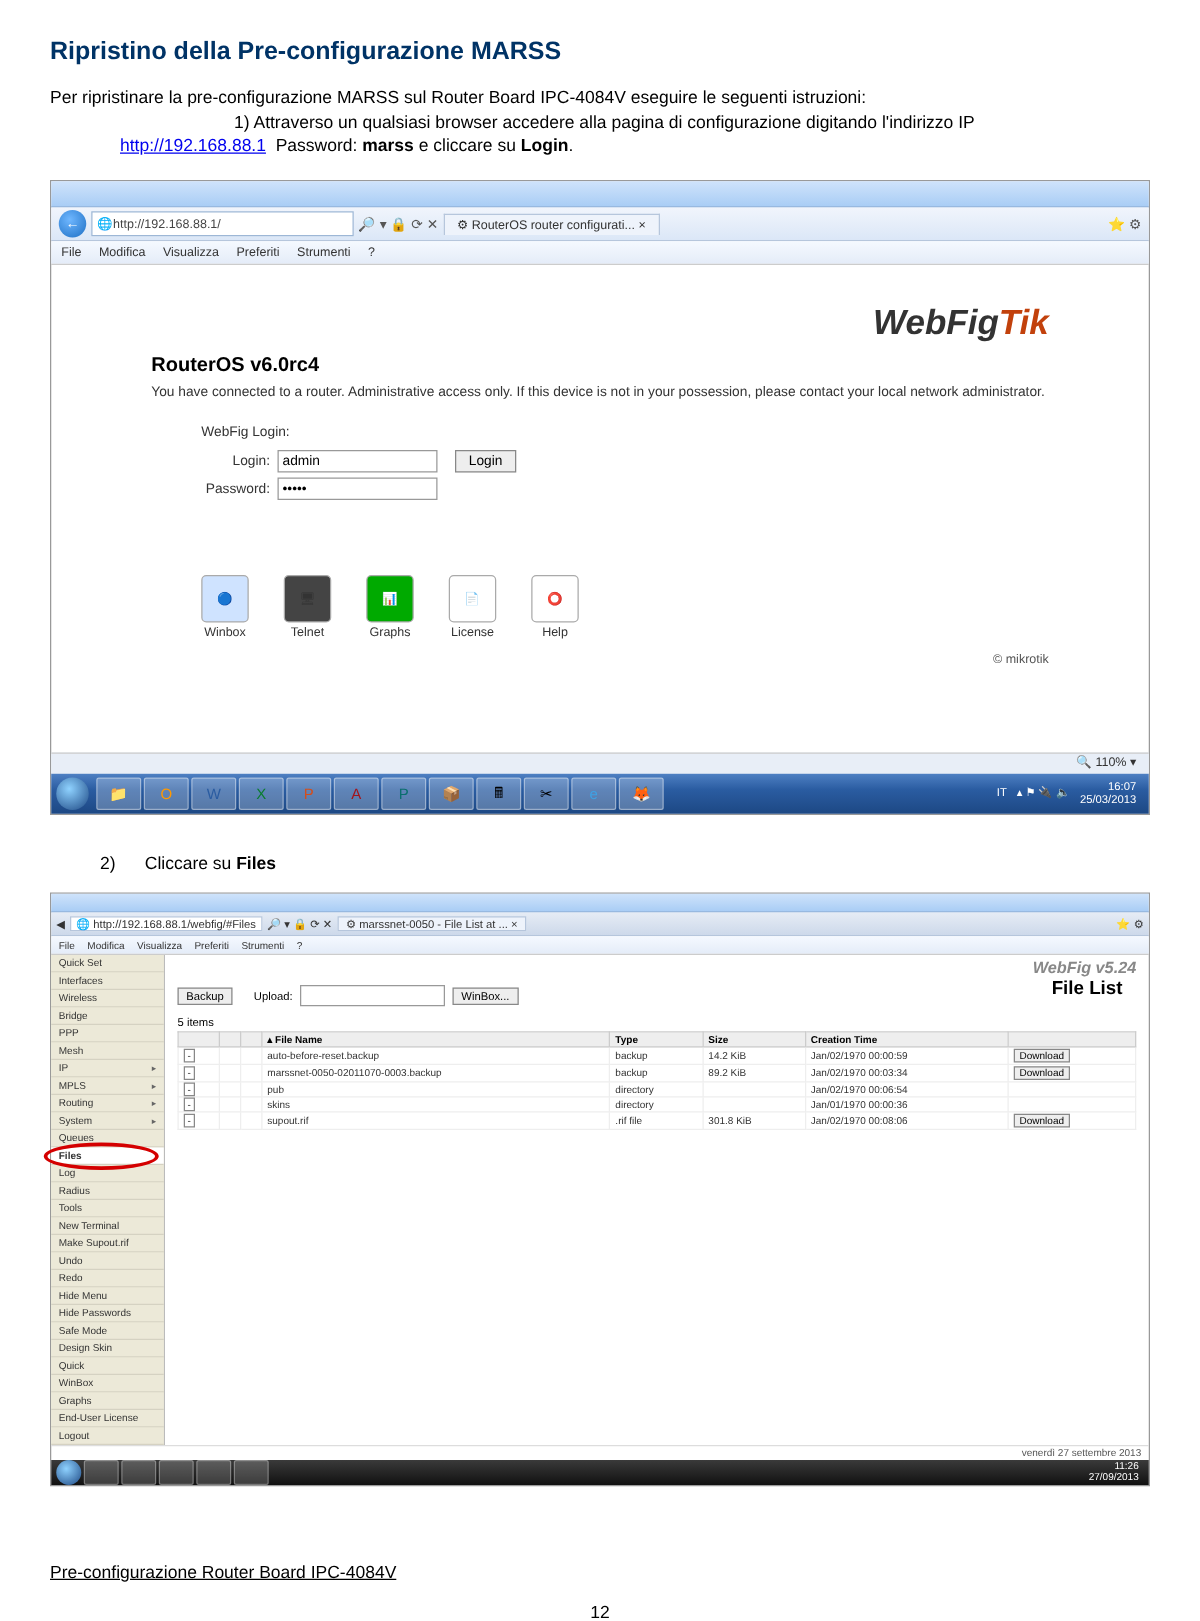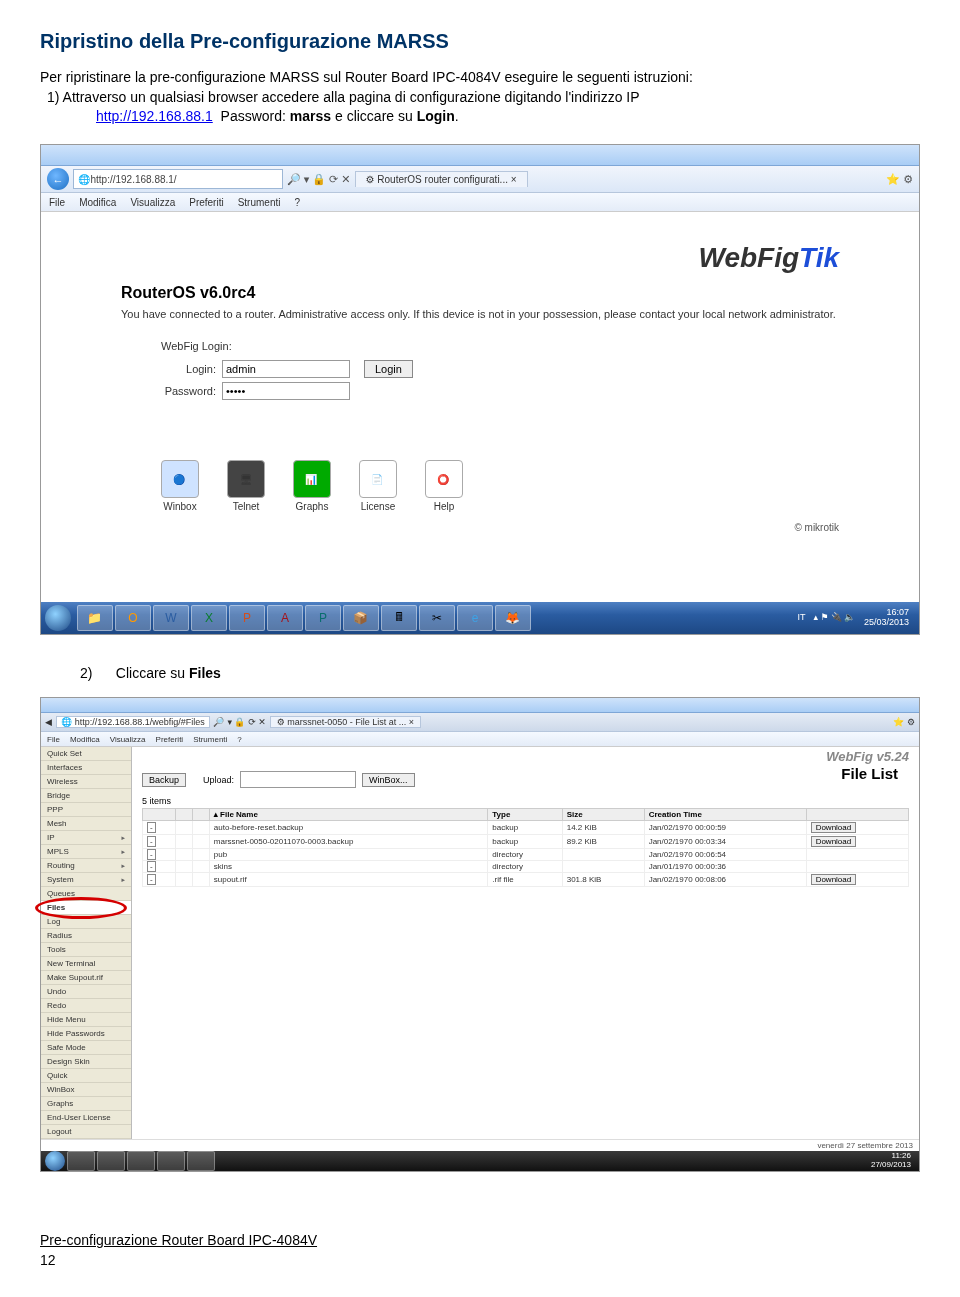--- a/index.html
+++ b/index.html
@@ -11,21 +11,21 @@
     background: #fff;
     width: 880px;
   }
   h2.title {
     color: #003366;
     font-size: 20px;
     font-weight: bold;
     margin: 0 0 16px 0;
   }
   .intro { margin-bottom: 4px; }
-  .step1 { margin-left: 7px; margin-bottom: 3px; }
+  .step1 { margin-left: 7px; margin-bottom: 3px; text-align: center; }
   .url-line { margin-left: 56px; margin-bottom: 20px; }
   .url-link { color: #0000EE; text-decoration: underline; }
 
   
   .shot {
     border: 1px solid #999;
     position: relative;
     background: #fff;
     margin-bottom: 30px;
   }
@@ -83,21 +83,21 @@
     position: relative;
   }
   .mikrotik-logo {
     text-align: right;
     font-weight: bold;
     font-size: 28px;
     font-style: italic;
     color: #333;
     margin-bottom: 10px;
   }
-  .mikrotik-logo .mk-t { color: #1d4ed8; }
+  .mikrotik-logo .mk-t { color: #c2410c; }
   .router-title { font-weight: bold; font-size: 16px; margin-bottom: 6px; }
   .router-desc { font-size: 11px; color:#333; margin-bottom: 20px; }
   .login-box { margin-left: 40px; font-size: 11px; color:#333; }
   .login-row { display:flex; align-items:center; gap:6px; margin-bottom:4px; }
   .login-row label { width: 55px; text-align: right; }
   .login-row input { border:1px solid #999; height:16px; width:120px; padding:0 3px; font-size:11px; }
   .login-btn { border:1px solid #888; background:#eee; padding:2px 10px; font-size:11px; margin-left:8px; }
   .app-icons { display:flex; gap:28px; margin: 60px 0 10px 40px; }
   .app-icon { text-align:center; font-size:10px; color:#333; }
   .app-icon .box { width:36px;height:36px;margin:0 auto 3px;border:1px solid #aaa;border-radius:4px;display:flex;align-items:center;justify-content:center; }
@@ -155,21 +155,21 @@
   table.files td.dl button { font-size:8px; padding:0 4px; border:1px solid #888;background:#eee; }
   .tb2 {
     height:20px;background:linear-gradient(#3a3a3a,#111);display:flex;align-items:center;padding:0 4px;gap:2px;
   }
   .tb2 .tb-orb2 { width:20px;height:20px;border-radius:10px;background:radial-gradient(circle at 40% 35%, #8fd2ff, #1d4884); }
   .tb2 .tb2-item { width:26px;height:18px;background:rgba(255,255,255,0.18);border:1px solid rgba(255,255,255,0.3);border-radius:2px; }
   .tb2-right { margin-left:auto;color:#fff;font-size:8px;text-align:right;line-height:1.1;padding-right:4px; }
 
   .step2 { margin-left: 40px; margin-bottom: 16px; font-size:14px; }
   .footer { margin-top: 60px; font-size:14px;text-decoration:underline; }
-  .page-num { text-align:left; font-size:14px; margin-top:4px; }
+  .page-num { text-align:center; font-size:14px; margin-top:16px; }
   .tri::after { content:'▸'; color:#666; font-size:7px; }
 </style>
 </head>
 <body>
 
 <h2 class="title">Ripristino della Pre-configurazione MARSS</h2>
 
 <div class="intro">Per ripristinare la pre-configurazione MARSS sul Router Board IPC-4084V eseguire le seguenti istruzioni:</div>
 <div class="step1">
   <span>1)</span>
@@ -220,20 +220,21 @@
     </div>
     <div class="app-icons">
       <div class="app-icon"><div class="box" style="background:#cfe3ff">🔵</div><span>Winbox</span></div>
       <div class="app-icon"><div class="box" style="background:#444">🖥</div><span>Telnet</span></div>
       <div class="app-icon"><div class="box" style="background:#0a0">📊</div><span>Graphs</span></div>
       <div class="app-icon"><div class="box" style="background:#fff">📄</div><span>License</span></div>
       <div class="app-icon"><div class="box" style="background:#fff;color:#d33">⭕</div><span>Help</span></div>
     </div>
     <div class="copyright">© mikrotik</div>
   </div>
+  <div class="status-strip">🔍 <span>110%</span> ▾</div>
   <div class="taskbar">
     <div class="tb-orb"></div>
     <div class="tb-item">📁</div>
     <div class="tb-item" style="color:#f90">O</div>
     <div class="tb-item" style="color:#2a5ca1">W</div>
     <div class="tb-item" style="color:#0a7d2f">X</div>
     <div class="tb-item" style="color:#d34e1c">P</div>
     <div class="tb-item" style="color:#a3141c">A</div>
     <div class="tb-item" style="color:#0a6e6e">P</div>
     <div class="tb-item">📦</div>

